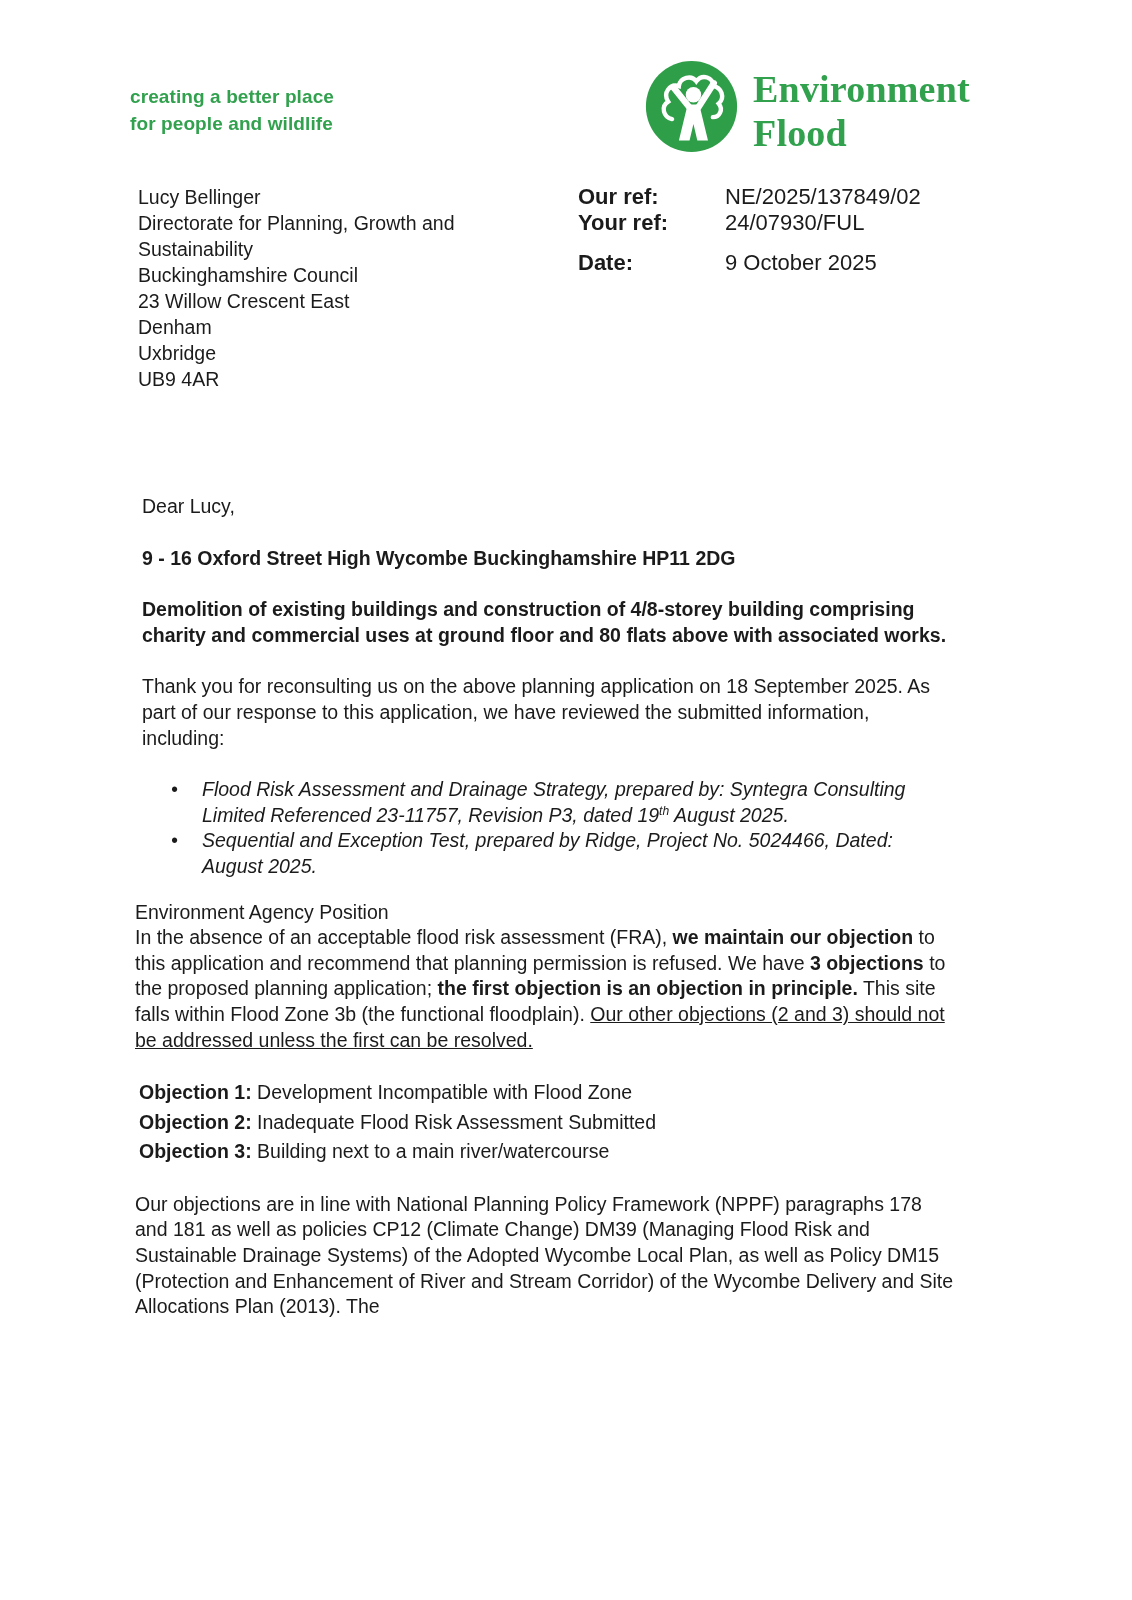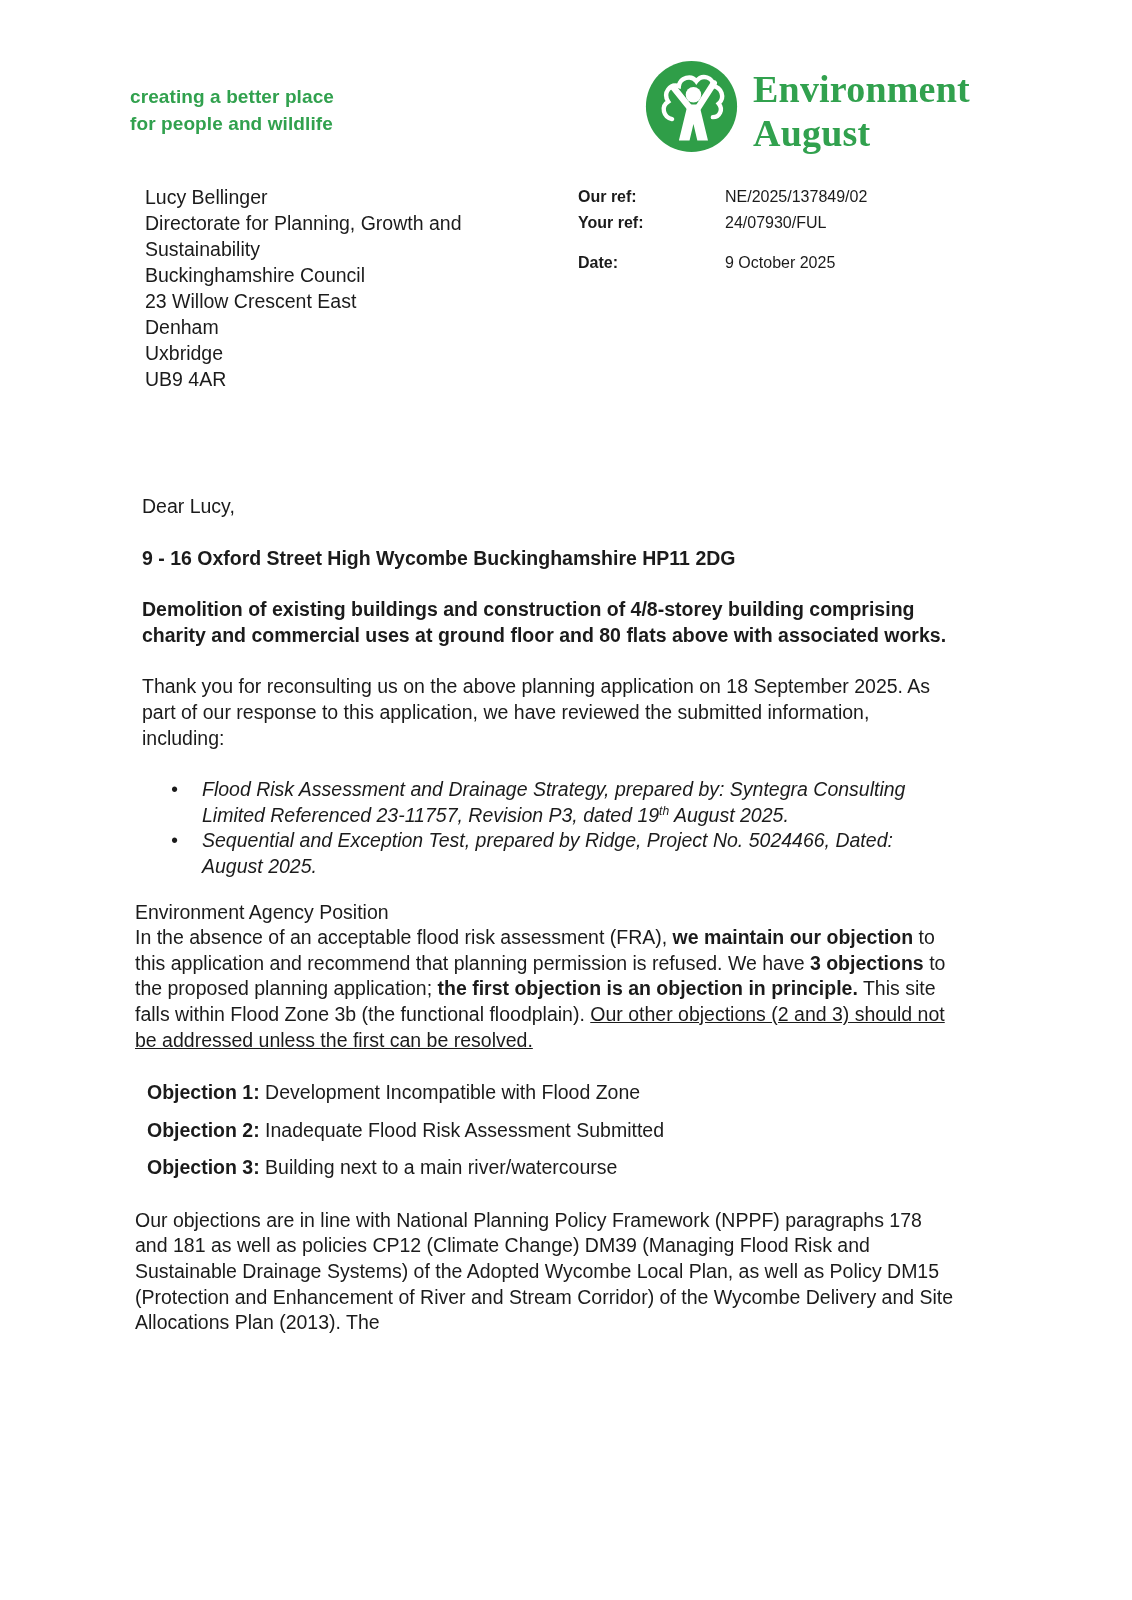--- a/index.html
+++ b/index.html
@@ -46,31 +46,31 @@
     color: var(--green, #31a14e);
     font-family: "Liberation Serif", serif;
     font-weight: bold;
     font-size: 38px;
     line-height: 44px;
     letter-spacing: 0.2px;
   }
   
   .address {
     position: absolute;
-    left: 145px;
+    left: 138px;
     top: 184px;
     font-size: 19.5px;
     line-height: 26px;
     max-width: 382px;
   }
   .meta {
     position: absolute;
     left: 578px;
     top: 184px;
-    font-size: 16px;
+    font-size: 22px;
     line-height: 26px;
   }
   .meta-row { display: flex; }
   .meta-row.date-row { margin-top: 14px; }
   .meta-label { width: 147px; font-weight: bold; flex: none; }
   
   .content {
     position: absolute;
     left: 135px;
     top: 494px;
@@ -92,21 +92,21 @@
   }
   ul.docs li::before {
     content: "\2022";
     position: absolute;
     left: 36px;
     top: 0;
   }
   .pos-heading { font-weight: normal; margin: 0 !important; }
   .pos-para { margin: 0 0 27px 0 !important; }
   .objections { margin: 0 0 27px 0; }
-  .objections p { margin: 12px; }
+  .objections p { margin: 4px; }
   .policy { margin: 0 !important; }
   .b { font-weight: bold; }
   .u { text-decoration: underline; }
   sup { font-size: 62%; line-height: 0; }
   
   .page-number {
     position: absolute;
     left: 978px;
     top: 1430px;
     font-size: 19.5px;
@@ -135,21 +135,21 @@
   <div class="logo">
     <svg viewBox="0 0 100 100" aria-hidden="true">
       <circle cx="50" cy="50" r="47" fill="#2f9e48"></circle>
       <path d="M30 63 C21 61 18 50 26 45 C20 36 28 26 37 29 C38 20 50 17 55 24 C61 16 73 20 72 29 C81 30 85 41 78 47 C83 53 79 61 72 61" fill="none" stroke="#ffffff" stroke-width="4.5" stroke-linecap="round"></path>
       <circle cx="52" cy="38" r="8" fill="#ffffff"></circle>
       <path d="M31 30 L48 51 M73 26 L57 51" stroke="#ffffff" stroke-width="6.5" stroke-linecap="round" fill="none"></path>
       <path d="M46 48 L58 48 L67 85 L56 85 L52 68 L48 85 L37 85 Z" fill="#ffffff"></path>
     </svg>
     <div class="logo-text">
       <div>Environment</div>
-      <div>August</div>
+      <div>Flood</div>
     </div>
   </div>
 
   <div class="address">
     <div>Lucy Bellinger</div>
     <div>Directorate for Planning, Growth and Sustainability</div>
     <div>Buckinghamshire Council</div>
     <div>23 Willow Crescent East</div>
     <div>Denham</div>
     <div>Uxbridge</div>

